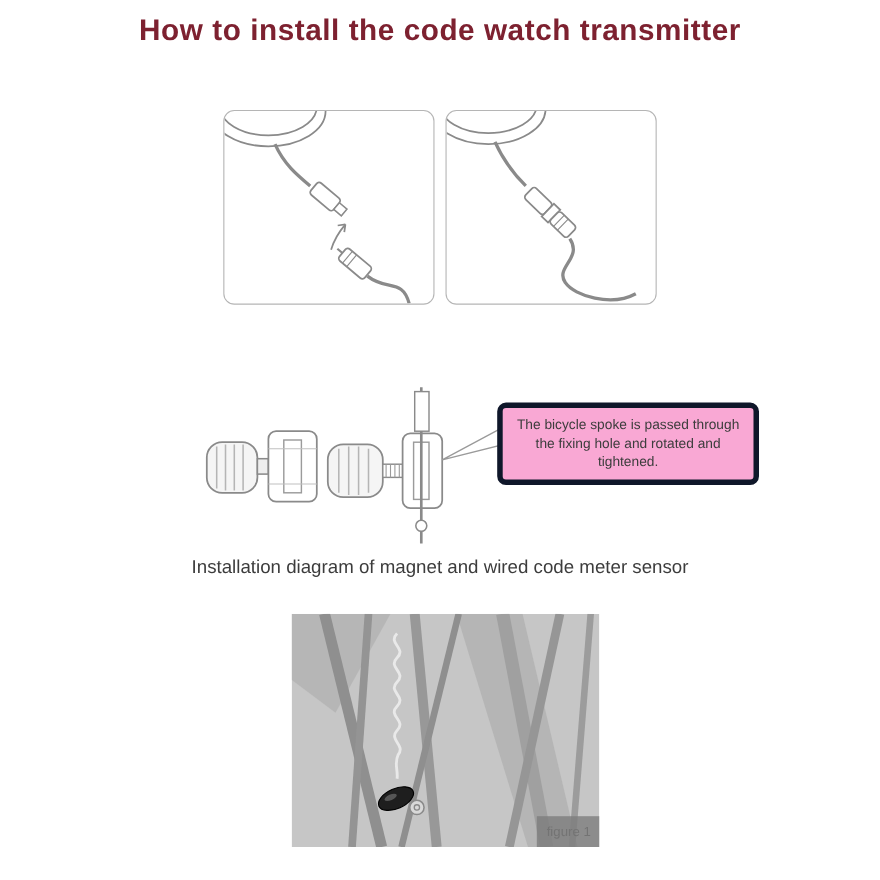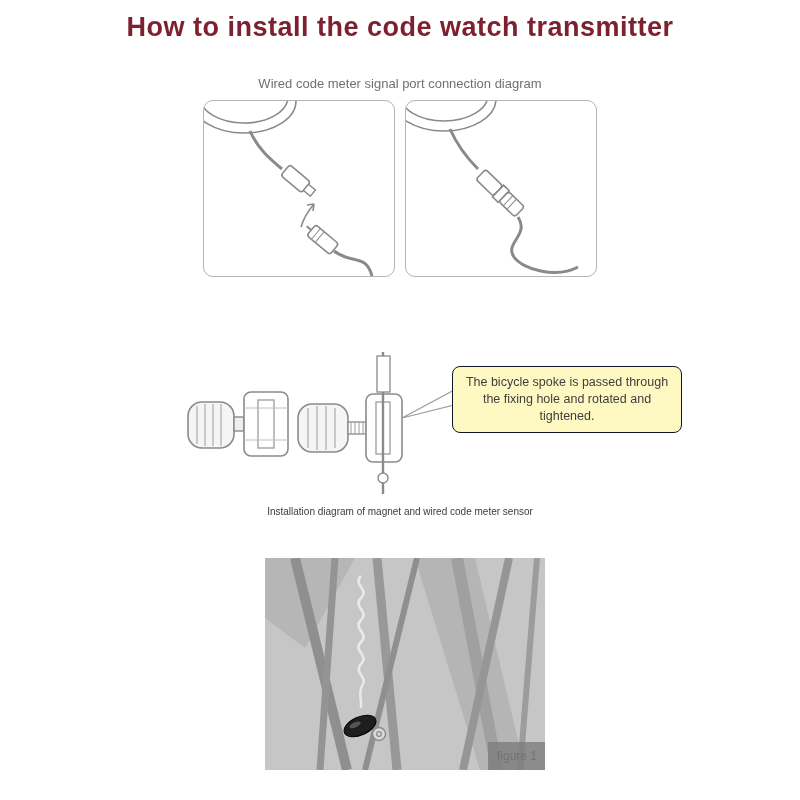--- a/index.html
+++ b/index.html
@@ -37,32 +37,32 @@
   .body-text{
     position:absolute;top:290px;left:185px;width:528px;
     font-size:11.5px;line-height:1.55;color:#4f4f4f;
     margin:0;
   }
   .sensor-svg{
     position:absolute;top:348px;left:180px;
   }
   .callout{
     position:absolute;top:366px;left:452px;width:212px;
-    background:#fef9c3;
-    border:1px solid #0f172a;
+    background:#f9a8d4;
+    border:5px solid #0f172a;
     border-radius:8px;
     padding:7px 8px;
     font-size:12.5px;color:#3d3d3d;
     text-align:center;line-height:1.35;
     z-index:2;
   }
   .caption{
     position:absolute;top:506px;left:0;width:100%;
     text-align:center;
-    font-size:10px;color:#3c3c3c;
+    font-size:17px;color:#3c3c3c;
   }
   .photo{
     position:absolute;top:558px;left:265px;
     width:280px;height:212px;
     overflow:hidden;
   }
   .figure-label{
     position:absolute;right:0;bottom:0;
     width:48px;height:28px;line-height:28px;
     background:rgba(125,125,125,0.8);
@@ -73,21 +73,20 @@
   }
   .lineart{stroke:#8a8a8a;fill:none;stroke-width:1.6;}
 </style>
 </head>
 <body>
 
 <div class="page">
 
   <div class="title">How to install the code watch transmitter</div>
 
-  <div class="subtitle">Wired code meter signal port connection diagram</div>
 
   <div class="panels">
 
     <div class="panel">
       <svg width="190" height="175" viewBox="0 0 190 175">
 
         <ellipse cx="40" cy="0" rx="52" ry="32" class="lineart"></ellipse>
         <ellipse cx="40" cy="-4" rx="44" ry="26" class="lineart"></ellipse>
 
         <path d="M 46 30 C 54 48, 66 58, 78 68" stroke="#8a8a8a" stroke-width="3" fill="none"></path>

